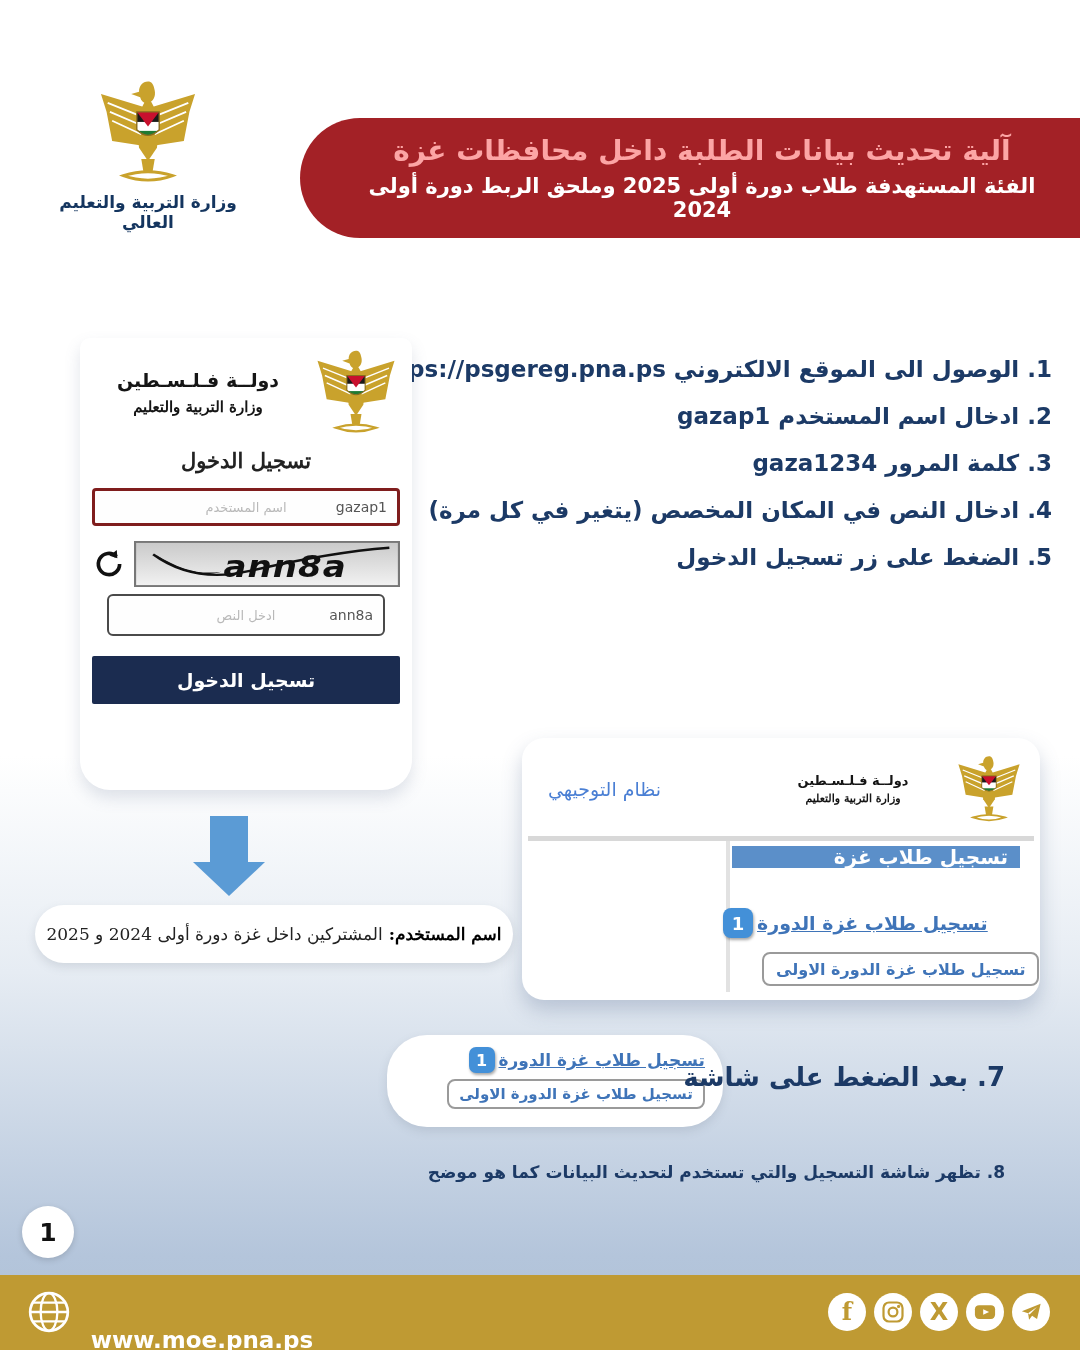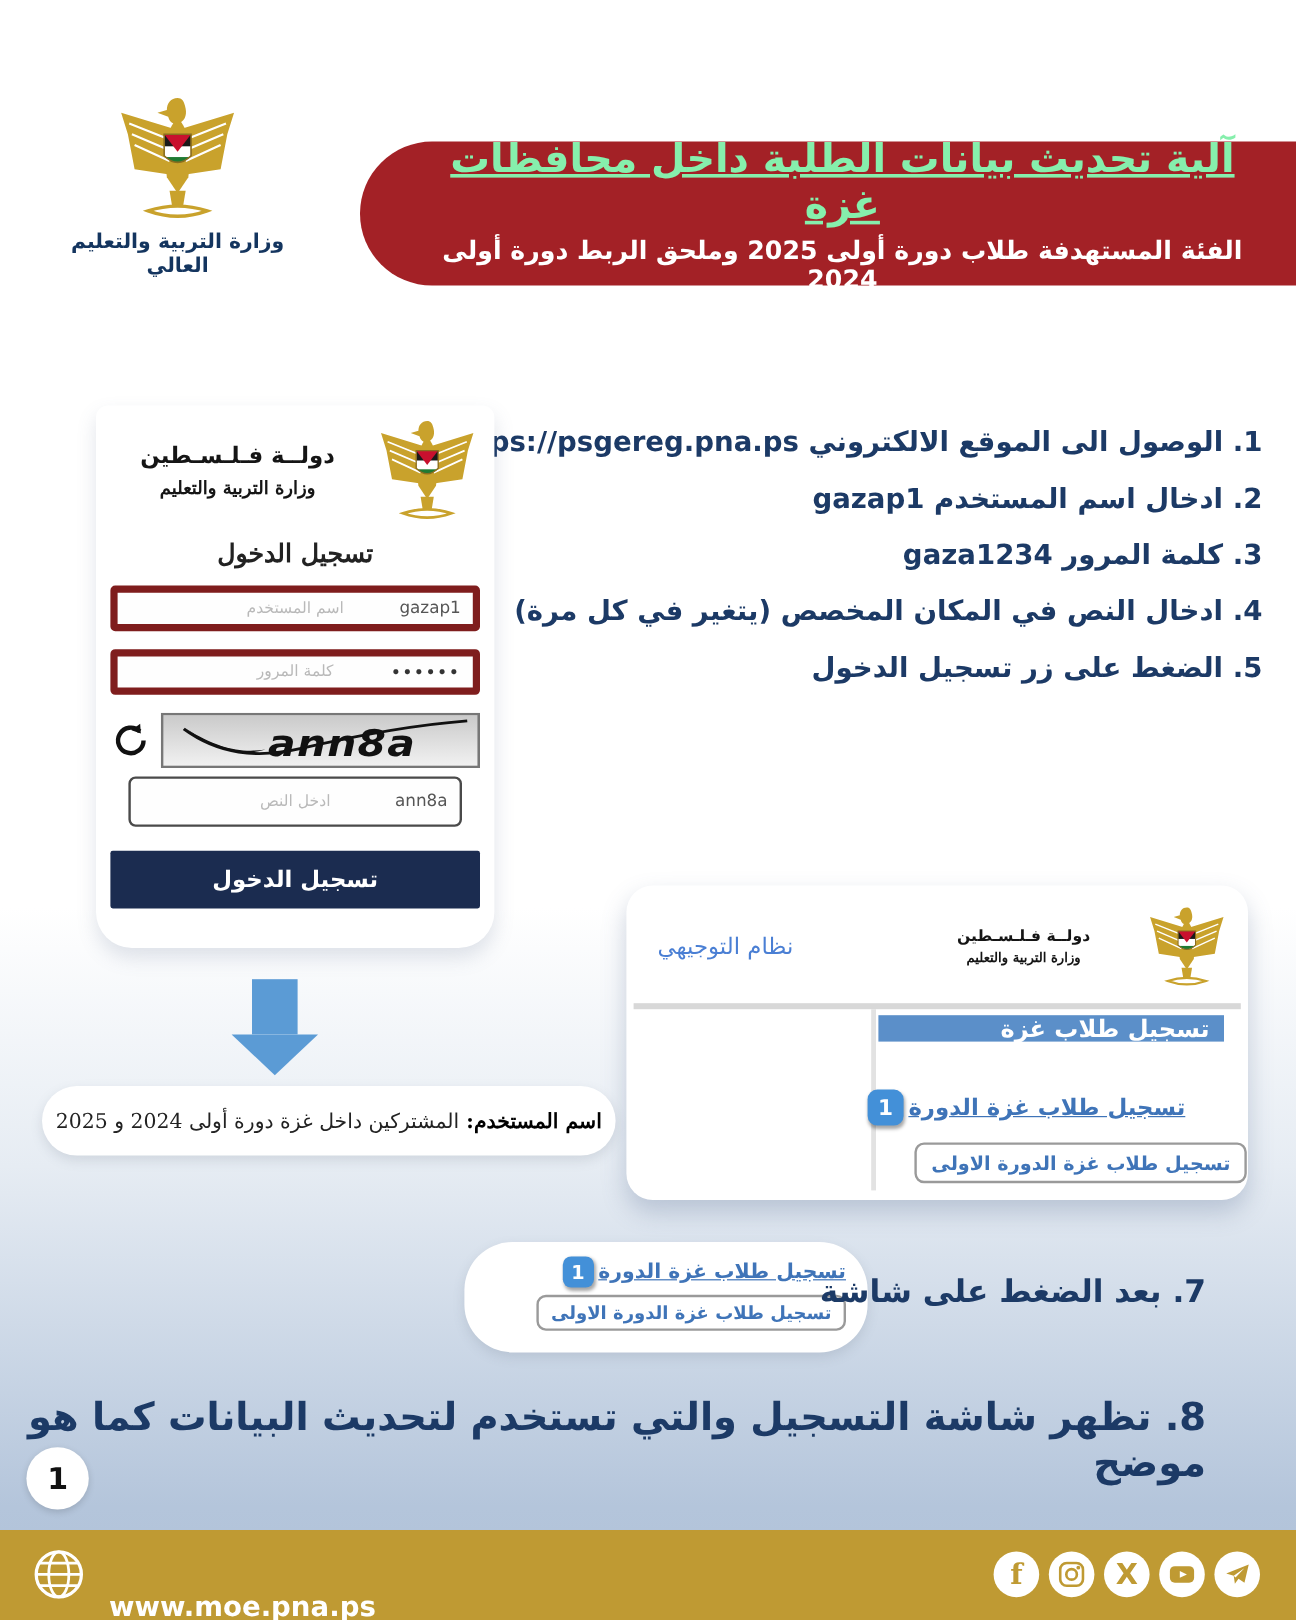--- a/index.html
+++ b/index.html
@@ -12,44 +12,44 @@
   
   .logo{ position:absolute; left:58px; top:78px; width:180px; text-align:center; }
   .logo svg{ width:112px; height:108px; }
   .logo-label{ font-size:17px; font-weight:bold; color:#14355f; margin-top:2px; }
   .banner{
     position:absolute; left:300px; right:0; top:118px; height:120px;
     background:#a32126; border-radius:60px 0 0 60px;
     display:flex; flex-direction:column; justify-content:center; align-items:center;
     gap:7px; padding-left:40px; padding-right:16px; text-align:center;
   }
-  .banner-title{ color:#86efac; font-size:33px; font-weight:bold;text-decoration:underline; }
+  .banner-title{ color:#fca5a5; font-size:28px; font-weight:bold; }
   .banner-sub{ color:#fff; font-size:21px; font-weight:bold; }
   
   .steps{ position:absolute; top:346px; right:28px; width:680px; text-align:right;
           color:#1c3a66; font-size:23px; font-weight:bold; }
   .steps .step{ line-height:47px; white-space:nowrap; }
   .step6{ position:absolute; top:608px; right:28px; width:645px; text-align:right;
           color:#1c3a66; font-size:23px; font-weight:bold; line-height:44px; }
   .step7-text{ position:absolute; top:1062px; right:75px; color:#1c3a66; font-size:26px; font-weight:bold; }
-  .step8-text{ position:absolute; top:1162px; right:75px; color:#1c3a66; font-size:32px; font-weight:bold; }
+  .step8-text{ position:absolute; top:1162px; right:75px; color:#1c3a66; font-size:17px; font-weight:bold; }
   
   .login-card{
     position:absolute; left:80px; top:338px; width:332px; height:452px;
     background:#fff; border-radius:10px 10px 30px 30px;
     box-shadow:0 8px 16px rgba(90,105,140,.18); padding:6px 10px;
   }
   .lc-header{ display:flex; align-items:center; gap:4px; padding-top:4px; }
   .lc-header svg{ width:92px; height:88px; flex:none; }
   .lc-callig{ flex:1; text-align:center; color:#151515; }
   .lc-state{ font-size:19px; font-weight:bold; letter-spacing:1px; }
   .lc-ministry{ font-size:15px; font-weight:bold; margin-top:7px; font-family:"DejaVu Serif", serif; }
   .lc-heading{ text-align:center; font-size:21px; font-weight:bold; color:#222; margin-top:12px;
                font-family:"DejaVu Serif", serif; }
-  .lc-input{ position:relative; height:38px; border:6px solid #7f1d1d; border-radius:4px; background:#fefefe; margin:15px 2px 0; }
+  .lc-input{ position:relative; height:38px; border:3px solid #7f1d1d; border-radius:4px; background:#fefefe; margin:15px 2px 0; }
   .lc-input .val{ position:absolute; right:10px; top:50%; transform:translateY(-50%); font-size:14px; color:#555; direction:ltr; }
   .lc-input .val.dots{ font-size:12px; font-weight:bold; letter-spacing:2px; color:#333; }
   .lc-input .lbl{ position:absolute; left:0; right:0; text-align:center; top:50%; transform:translateY(-50%); color:#b9b9b9; font-size:13px; }
   .lc-captcha-row{ display:flex; direction:ltr; align-items:center; gap:8px; margin:15px 2px 0; }
   .refresh-btn{ width:34px; height:34px; flex:none; }
   .captcha-svg{ flex:1; height:46px; }
   .lc-text-input{ height:42px; border:2px solid #4a4a4a; border-radius:6px; margin:7px 17px 0; }
   .lc-btn{ margin:20px 2px 0; height:48px; background:#1b2c50; color:#fff; font-size:19px; font-weight:bold;
            display:flex; align-items:center; justify-content:center; border-radius:2px; cursor:pointer; }
   
@@ -167,24 +167,20 @@
       <div class="lc-callig">
         <div class="lc-state">دولــة فـلـسـطين</div>
         <div class="lc-ministry">وزارة التربية والتعليم</div>
       </div>
     </div>
     <div class="lc-heading">تسجيل الدخول</div>
     <div class="lc-input">
       <span class="lbl">اسم المستخدم</span>
       <span class="val">gazap1</span>
     </div>
-    <div class="lc-input">
-      <span class="lbl">كلمة المرور</span>
-      <span class="val dots">••••••</span>
-    </div>
     <div class="lc-captcha-row">
       <svg class="refresh-btn" viewBox="0 0 24 24">
         <path d="M19.5 12 a7.5 7.5 0 1 1 -2.2 -5.3" stroke="#111" stroke-width="2.6" fill="none"></path>
         <path d="M17.5 2.2 L17.9 8 L12.4 6.1 Z" fill="#111"></path>
       </svg>
       <svg class="captcha-svg" viewBox="0 0 250 48" preserveAspectRatio="none">
         <defs>
           <linearGradient id="capGrad" x1="0" y1="0" x2="0" y2="1">
             <stop offset="0" stop-color="#c9c9c9"></stop>
               <stop offset="1" stop-color="#f2f2f2"></stop>

